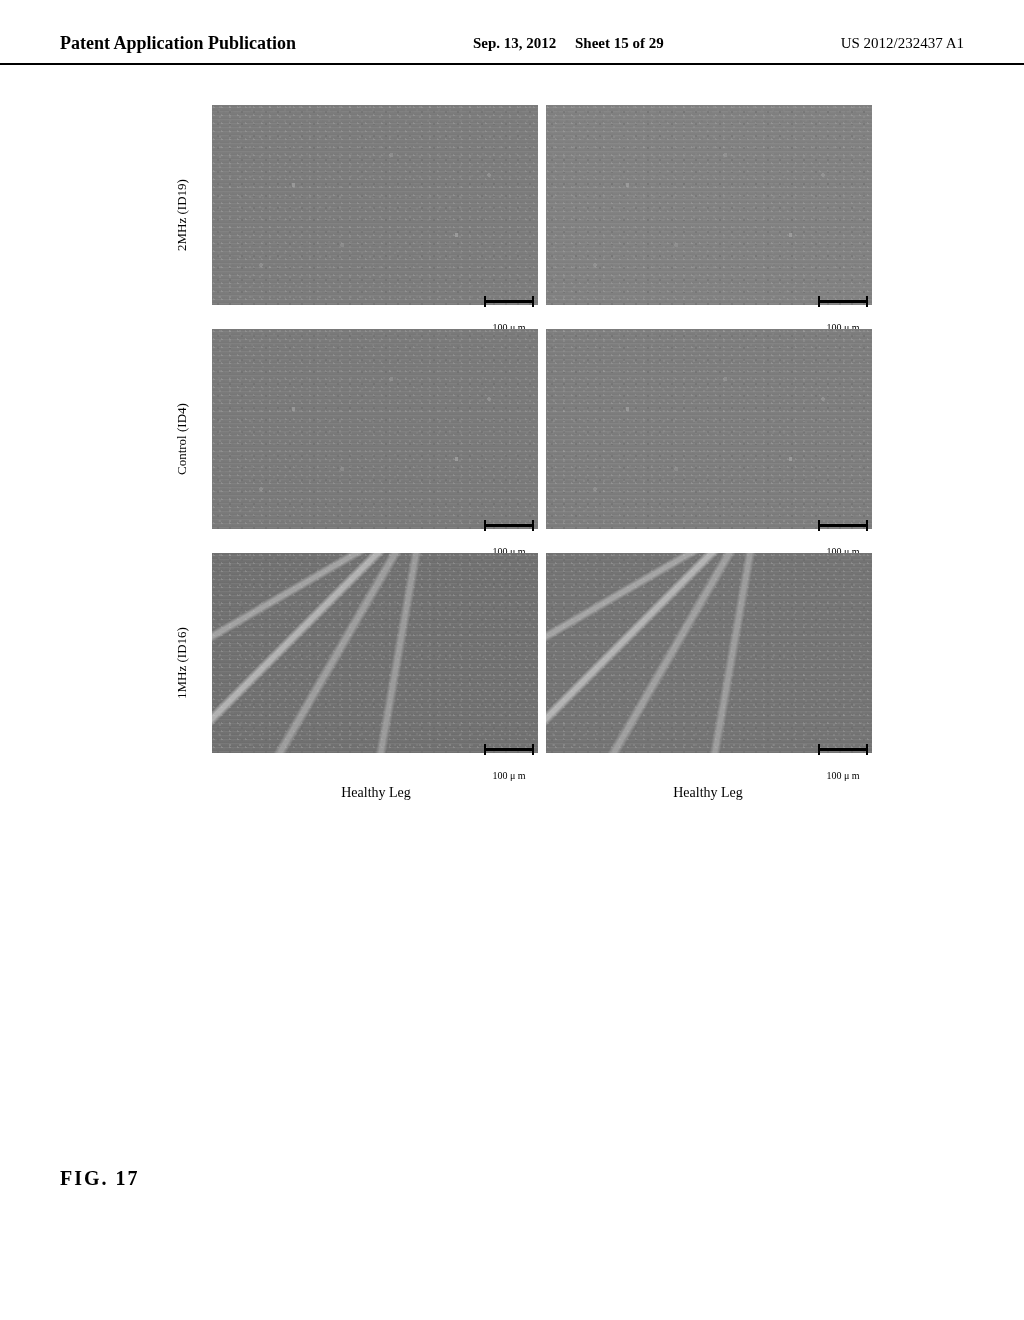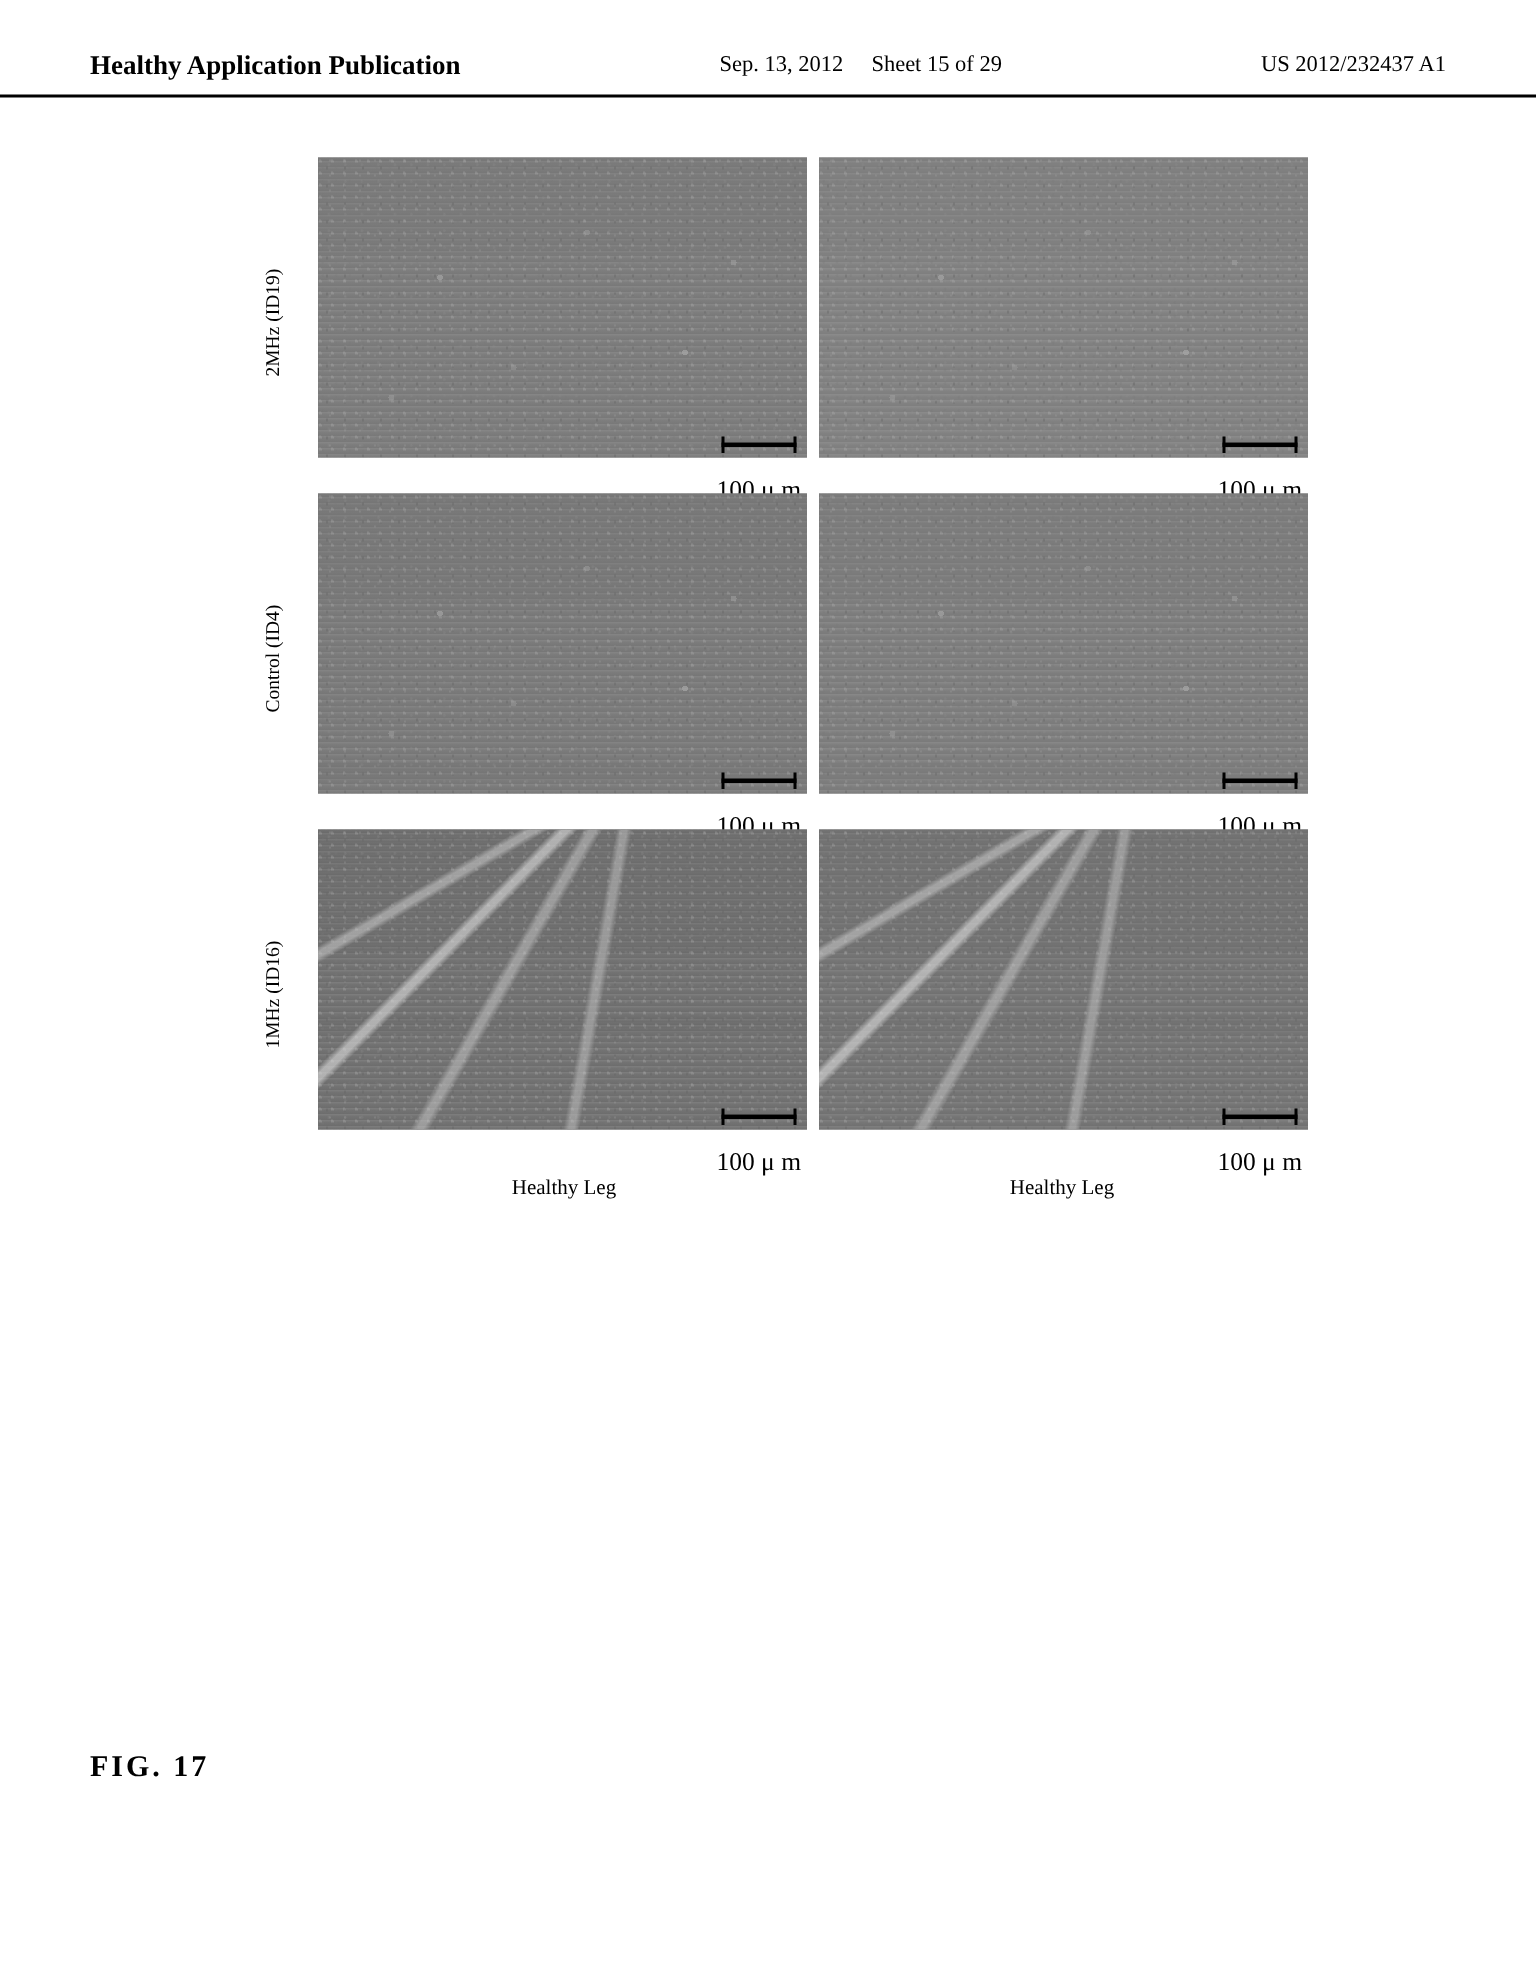--- a/index.html
+++ b/index.html
@@ -24,20 +24,21 @@
     .header-left {
       font-size: 18px;
       font-weight: bold;
       line-height: 1.3;
     }
 
     .header-center {
       font-size: 15px;
       text-align: center;
       line-height: 1.5;
+      font-weight: bold;
     }
 
     .header-right {
       font-size: 15px;
       text-align: center;
       line-height: 1.5;
     }
 
     .main-content {
       display: flex;
@@ -230,21 +231,21 @@
       content: '';
       position: absolute;
       right: 0;
       top: -4px;
       width: 2px;
       height: 11px;
       background: #000;
     }
 
     .scale-bar-text {
-      font-size: 17px;
+      font-size: 10px;
       margin-top: 19px;
       white-space: nowrap;
     }
 
     .column-labels {
       display: flex;
       flex-direction: row;
       width: 100%;
       margin-top: 8px;
     }
@@ -269,21 +270,21 @@
     .fig-label-line1 {
       font-size: 20px;
       font-weight: bold;
       letter-spacing: 2px;
     }
   </style>
 </head>
 <body>
 
 <div class="header">
-  <div class="header-left">Healthy Application Publication</div>
+  <div class="header-left">Patent Application Publication</div>
   <div class="header-center">
     <span>Sep. 13, 2012</span>
     &nbsp;&nbsp;&nbsp;
     <span>Sheet 15 of 29</span>
   </div>
   <div class="header-right">US 2012/232437 A1</div>
 </div>
 
 <div class="main-content">
   <div class="figure-container">

